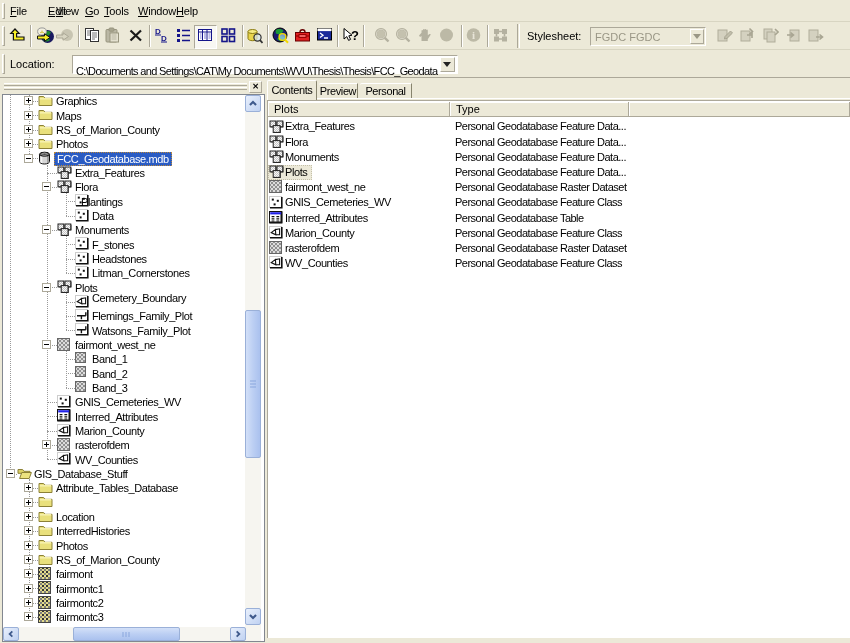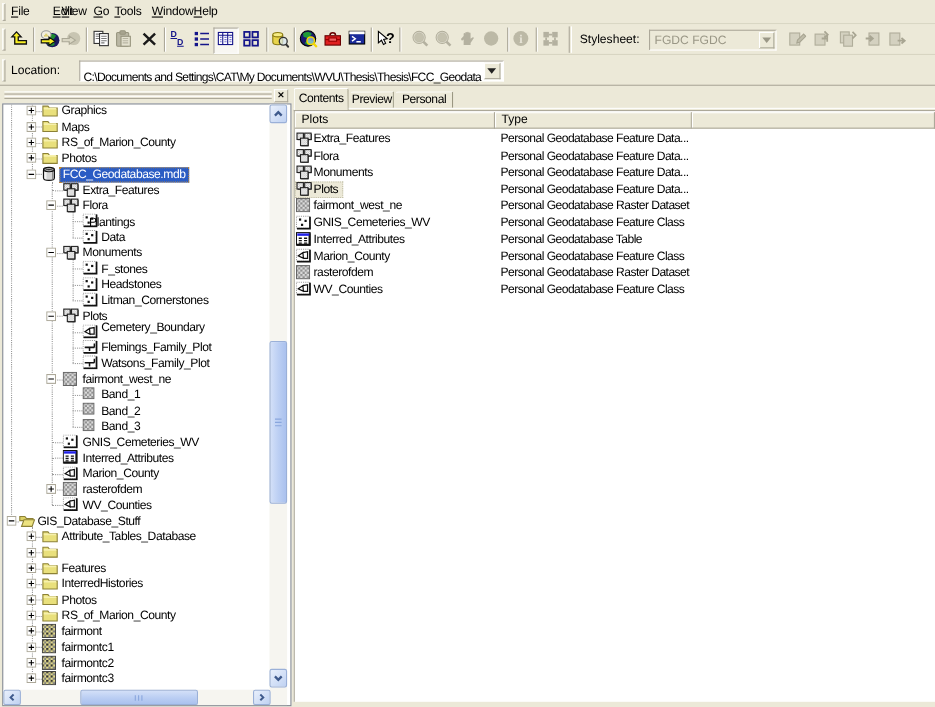--- a/index.html
+++ b/index.html
@@ -658,21 +658,21 @@
           <rect x="0.5" y="0.5" width="8" height="8" fill="#fff" stroke="#aca899"></rect>
           <path d="M2 4.5 h5 M4.5 2 v5" stroke="#000"></path>
         </svg>
       </div>
       <div class="abs" style="left:38px;top:510px">
         <svg width="15" height="13" viewBox="0 0 15 13">
           <path d="M1 2.5 h4.6 l1.4 1.8 h7 v7.2 H1 Z" fill="#e9e07c" stroke="#8c8136" stroke-width="1"></path>
           <path d="M1.8 4.8 h11.4" stroke="#f6f0ac" stroke-width="1.6"></path>
         </svg>
       </div>
-      <div class="abs" style="left:56px;top:511px;line-height:13px;letter-spacing:-0.4px">Features</div>
+      <div class="abs" style="left:56px;top:511px;line-height:13px;letter-spacing:-0.4px">Location</div>
       <div class="abs" style="left:29px;top:531px;width:9px;height:1px;border-top:1px dotted #9a9a9a"></div>
       <div class="abs" style="left:24px;top:526px">
         <svg width="9" height="9">
           <rect x="0.5" y="0.5" width="8" height="8" fill="#fff" stroke="#aca899"></rect>
           <path d="M2 4.5 h5 M4.5 2 v5" stroke="#000"></path>
         </svg>
       </div>
       <div class="abs" style="left:38px;top:524px">
         <svg width="15" height="13" viewBox="0 0 15 13">
           <path d="M1 2.5 h4.6 l1.4 1.8 h7 v7.2 H1 Z" fill="#e9e07c" stroke="#8c8136" stroke-width="1"></path>

